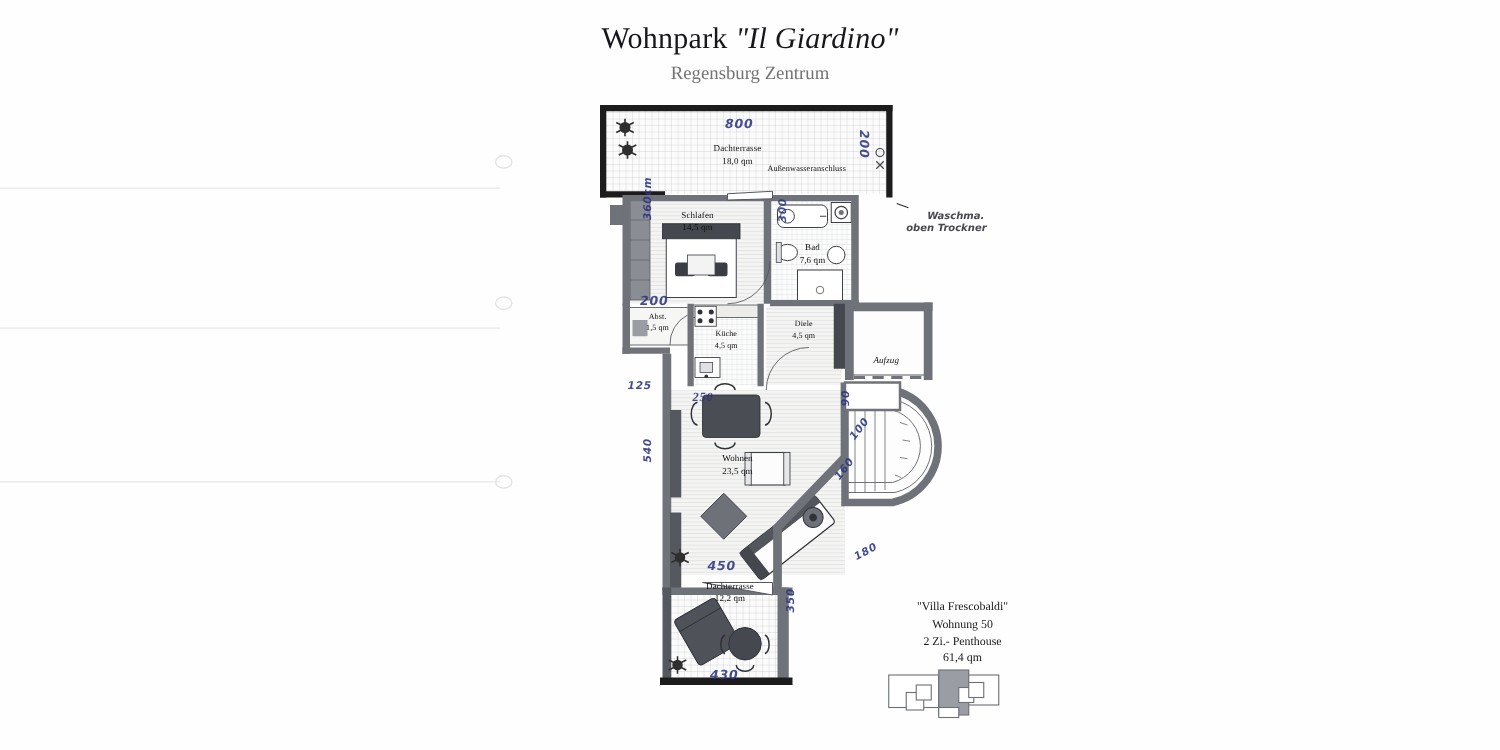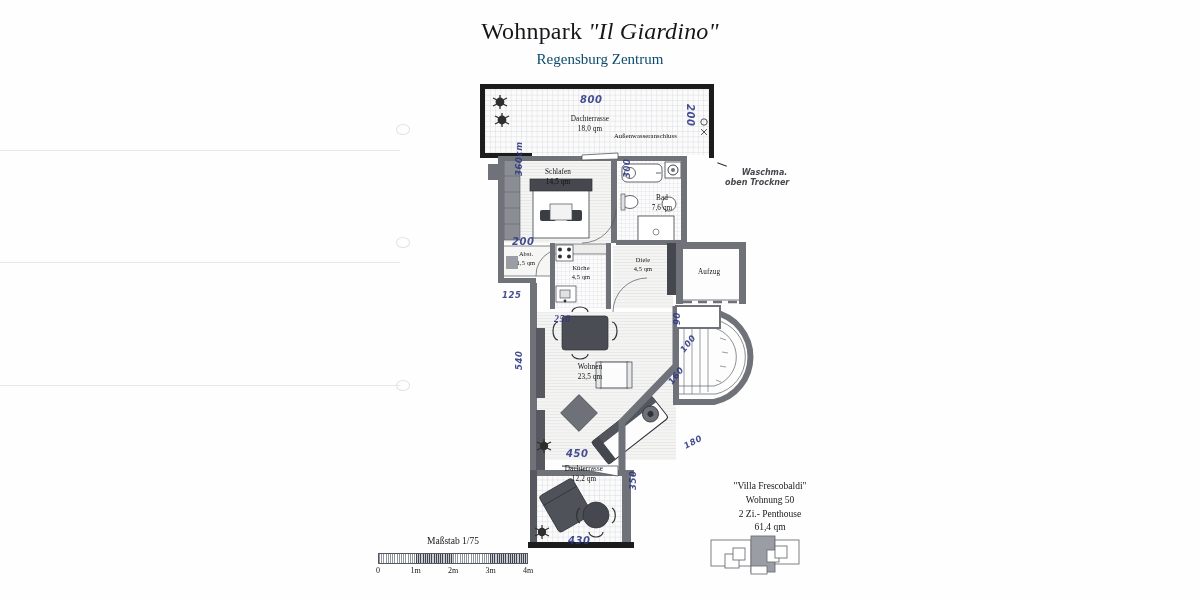--- a/index.html
+++ b/index.html
@@ -14,21 +14,21 @@
   .page{position:absolute;inset:0;background:#fefefe;}
 
   
   .scan-line{position:absolute;background:#e8e8e8;height:1px;}
   .scan-blot{position:absolute;border:1px solid #e2e2e2;border-radius:50%;}
 
   
   .title-block{position:absolute;left:0;right:0;top:18px;text-align:center;}
   .title-main{font-size:24px;letter-spacing:.2px;color:#15171a;}
   .title-main .ital{font-style:italic;}
-  .title-sub{font-size:15px;margin-top:6px;color:#0c4a6e;}
+  .title-sub{font-size:15px;margin-top:6px;color:#737373;}
 
   
   .plan{position:absolute;left:470px;top:80px;width:290px;height:470px;}
   .plan svg{position:absolute;left:0;top:0;}
 
   
   .room{position:absolute;text-align:center;font-size:7.2px;line-height:1.35;
         color:#111;white-space:nowrap;letter-spacing:.1px;}
   .room .nm{display:block;}
   .room .ar{display:block;}
@@ -306,41 +306,41 @@
     <div class="room" style="left:80px;top:35px;width:80px;">
       <span class="nm">Dachterrasse</span>
       <span class="ar">18,0 qm</span>
     </div>
 
     <div class="room" style="left:48px;top:88px;width:80px;">
       <span class="nm">Schlafen</span>
       <span class="ar">14,5 qm</span>
     </div>
 
-    <div class="room" style="left:152px;top:114px;width:56px;padding-left:12px;">
+    <div class="room" style="left:152px;top:114px;width:56px;">
       <span class="nm">Bad</span>
       <span class="ar">7,6 qm</span>
     </div>
 
     <div class="room small" style="left:30px;top:170px;width:52px;">
       <span class="nm">Abst.</span>
       <span class="ar">1,5 qm</span>
     </div>
 
     <div class="room small" style="left:85px;top:184px;width:52px;">
       <span class="nm">Küche</span>
       <span class="ar">4,5 qm</span>
     </div>
 
     <div class="room small" style="left:146px;top:176px;width:54px;">
       <span class="nm">Diele</span>
       <span class="ar">4,5 qm</span>
     </div>
 
-    <div class="room" style="left:213px;top:188px;width:52px;">
+    <div class="room" style="left:213px;top:204px;width:52px;font-style:italic;">
       <span class="nm">Aufzug</span>
     </div>
 
     <div class="room" style="left:85px;top:283px;width:70px;">
       <span class="nm">Wohnen</span>
       <span class="ar">23,5 qm</span>
     </div>
 
     <div class="room" style="left:74px;top:385px;width:80px;">
       <span class="nm">Dachterrasse</span>
@@ -361,21 +361,21 @@
     <div class="hw" style="left:110px;top:14px;">800</div>
 
     <div class="hw" style="left:226px;top:24px;transform:rotate(90deg);transform-origin:left top;">200</div>
 
     <div class="hw sm" style="left:44px;top:96px;transform:rotate(-90deg);transform-origin:left top;">360cm</div>
 
     <div class="hw" style="left:42px;top:156px;">200</div>
 
     <div class="hw sm" style="left:152px;top:98px;transform:rotate(-90deg);transform-origin:left top;">300</div>
 
-    <div class="hw sm" style="left:32px;top:210px;">125</div>
+    <div class="hw sm" style="left:32px;top:224px;">125</div>
 
     <div class="hw" style="left:84px;top:233px;font-family:Liberation Serif, serif;">250</div>
 
     <div class="hw sm" style="left:44px;top:290px;transform:rotate(-90deg);transform-origin:left top;">540</div>
 
     <div class="hw sm" style="left:202px;top:245px;transform:rotate(-90deg);transform-origin:left top;">90</div>
 
     <div class="hw sm" style="left:208px;top:268px;transform:rotate(-52deg);transform-origin:left top;">100</div>
 
     <div class="hw sm" style="left:196px;top:300px;transform:rotate(-52deg);transform-origin:left top;">160</div>
@@ -404,30 +404,14 @@
         <rect x="70" y="10" width="24" height="24"></rect>
         <rect x="20" y="24" width="14" height="14"></rect>
         <rect x="28" y="18" width="12" height="12"></rect>
         <rect x="62" y="20" width="12" height="12"></rect>
         <rect x="70" y="16" width="12" height="12"></rect>
         <rect x="46" y="36" width="16" height="8"></rect>
       </g>
     </svg>
   </div>
 
-  <div class="scale">
-    <div class="scale-title">Maßstab 1/75</div>
-    <div class="scale-bar">
-      <div class="seg a"></div>
-      <div class="seg b"></div>
-      <div class="seg a"></div>
-      <div class="seg b"></div>
-    </div>
-    <div class="scale-ticks">
-      <span style="left:0%;">0</span>
-      <span style="left:25%;">1m</span>
-      <span style="left:50%;">2m</span>
-      <span style="left:75%;">3m</span>
-      <span style="left:100%;">4m</span>
-    </div>
-  </div>
 
 </div>
 
 </body></html>

